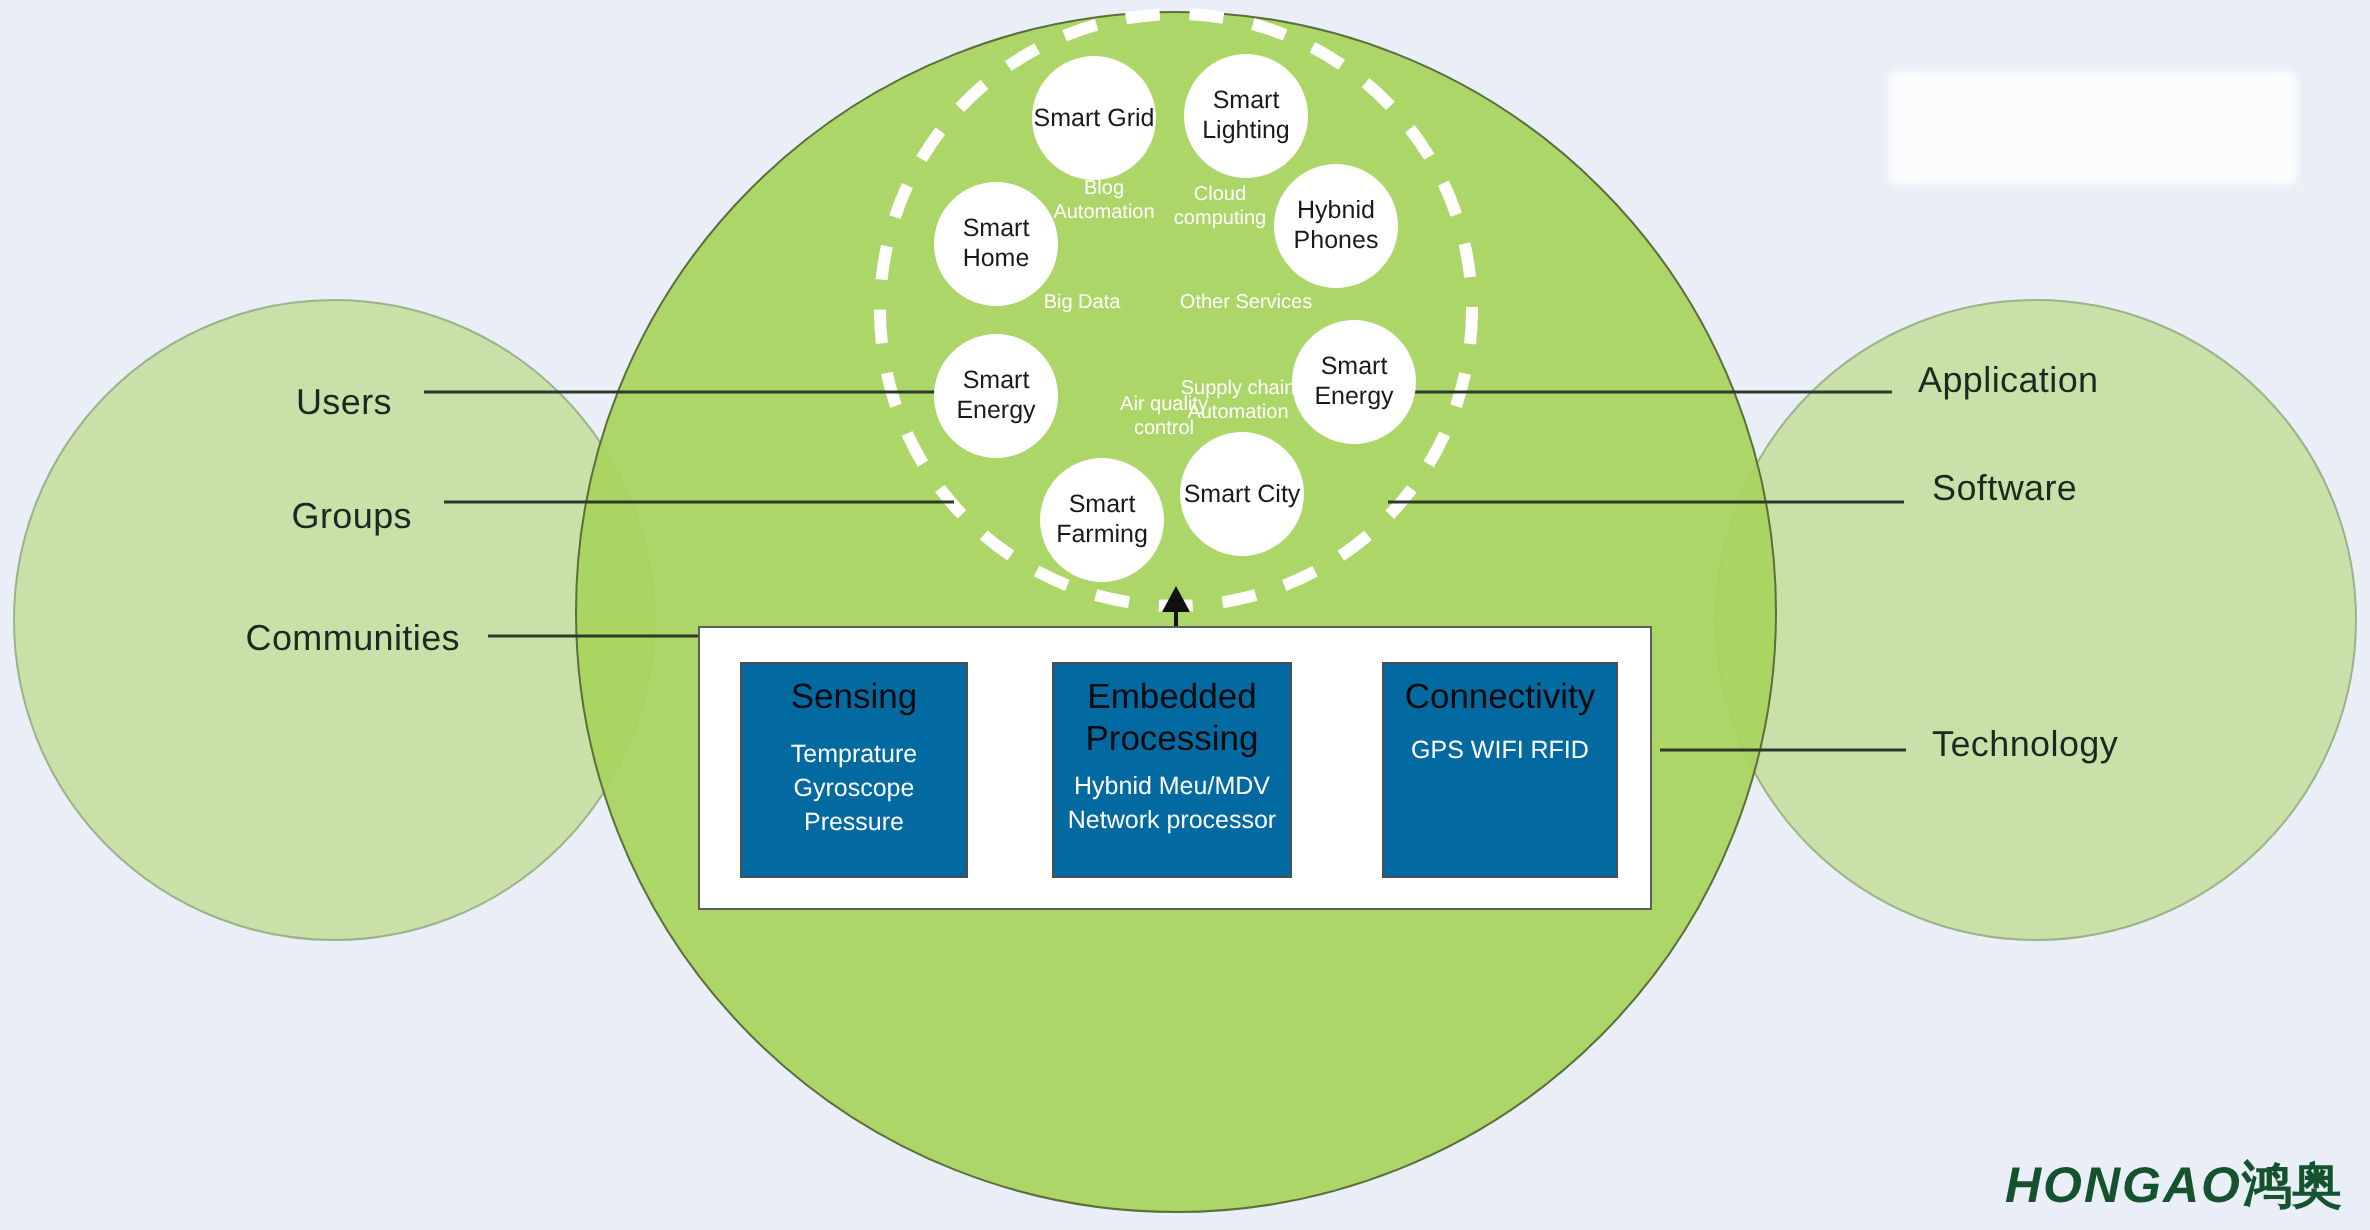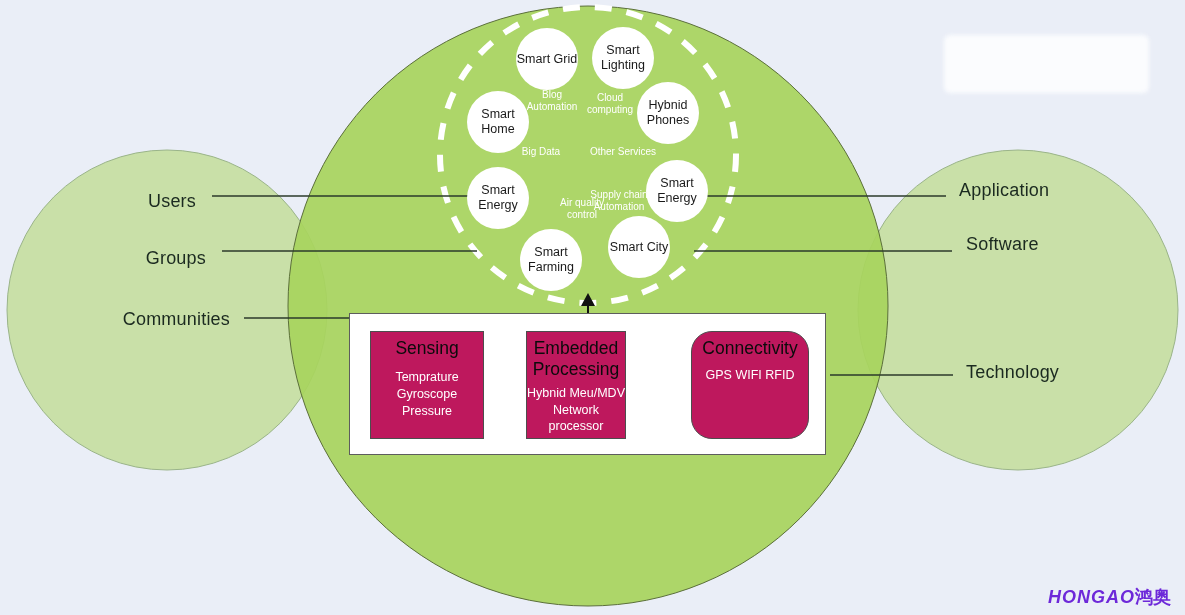--- a/index.html
+++ b/index.html
@@ -71,29 +71,29 @@
     height: 142px;
     background: #ffffff;
     border: 1px solid #5d5d5d;
     box-sizing: border-box;
   }
   .tech-card {
     position: absolute;
     top: 17px;
     width: 114px;
     height: 108px;
-    background: #be185d;
+    background: #0369a1;
     border: 1px solid #4d4d4d;
     box-sizing: border-box;
     text-align: center;
     color: #ffffff;
   }
   #tech-card-sensing      { left: 20px;  }
-  #tech-card-embedded     { left: 176px; width: 100px; text-align: center; }
-  #tech-card-connectivity { left: 341px; width: 118px; border-radius: 21px; }
+  #tech-card-embedded     { left: 176px; width: 120px; text-align: center; }
+  #tech-card-connectivity { left: 341px; width: 118px; }
 
   .tech-title {
     display: block;
     font-size: 17.5px;
     color: #0b0b0b;
     line-height: 1.22;
     margin-top: 6px;
   }
   .tech-body {
     display: block;
@@ -103,24 +103,24 @@
     margin-top: 10px;
   }
   #tech-card-embedded .tech-body { margin-top: 4px; }
   #tech-card-connectivity .tech-body { margin-top: 8px; }
 
   
   #watermark {
     position: absolute;
     right: 14px;
     bottom: 6px;
-    font-size: 18px;
+    font-size: 25px;
     font-weight: bold;
     font-style: italic;
-    color: #6d28d9;
+    color: #14532d;
     letter-spacing: 1px;
     font-family: "Liberation Sans", sans-serif;
   }
   #watermark .cn { font-style: normal; letter-spacing: 0; }
 
   #erased-smudge {
     position: absolute;
     left: 944px;
     top: 35px;
     width: 205px;
@@ -189,21 +189,21 @@
   <div class="node-circle" style="left:498px; top:122px; width:62px; height:62px;">Smart
 Home</div>
   <div class="node-circle" style="left:668px; top:113px; width:62px; height:62px;">Hybnid
 Phones</div>
   <div class="node-circle" style="left:498px; top:198px; width:62px; height:62px;">Smart
 Energy</div>
   <div class="node-circle" style="left:677px; top:191px; width:62px; height:62px;">Smart
 Energy</div>
   <div class="node-circle" style="left:551px; top:260px; width:62px; height:62px;">Smart
 Farming</div>
-  <div class="node-circle" style="left:639px; top:247px; width:62px; height:62px;">Smart
+  <div class="node-circle" style="left:621px; top:247px; width:62px; height:62px;">Smart
 City</div>
 
   <div id="tech-strip">
 
     <div class="tech-card" id="tech-card-sensing">
       <span class="tech-title">Sensing</span>
       <span class="tech-body">Temprature
 Gyroscope
 Pressure</span>
     </div>

